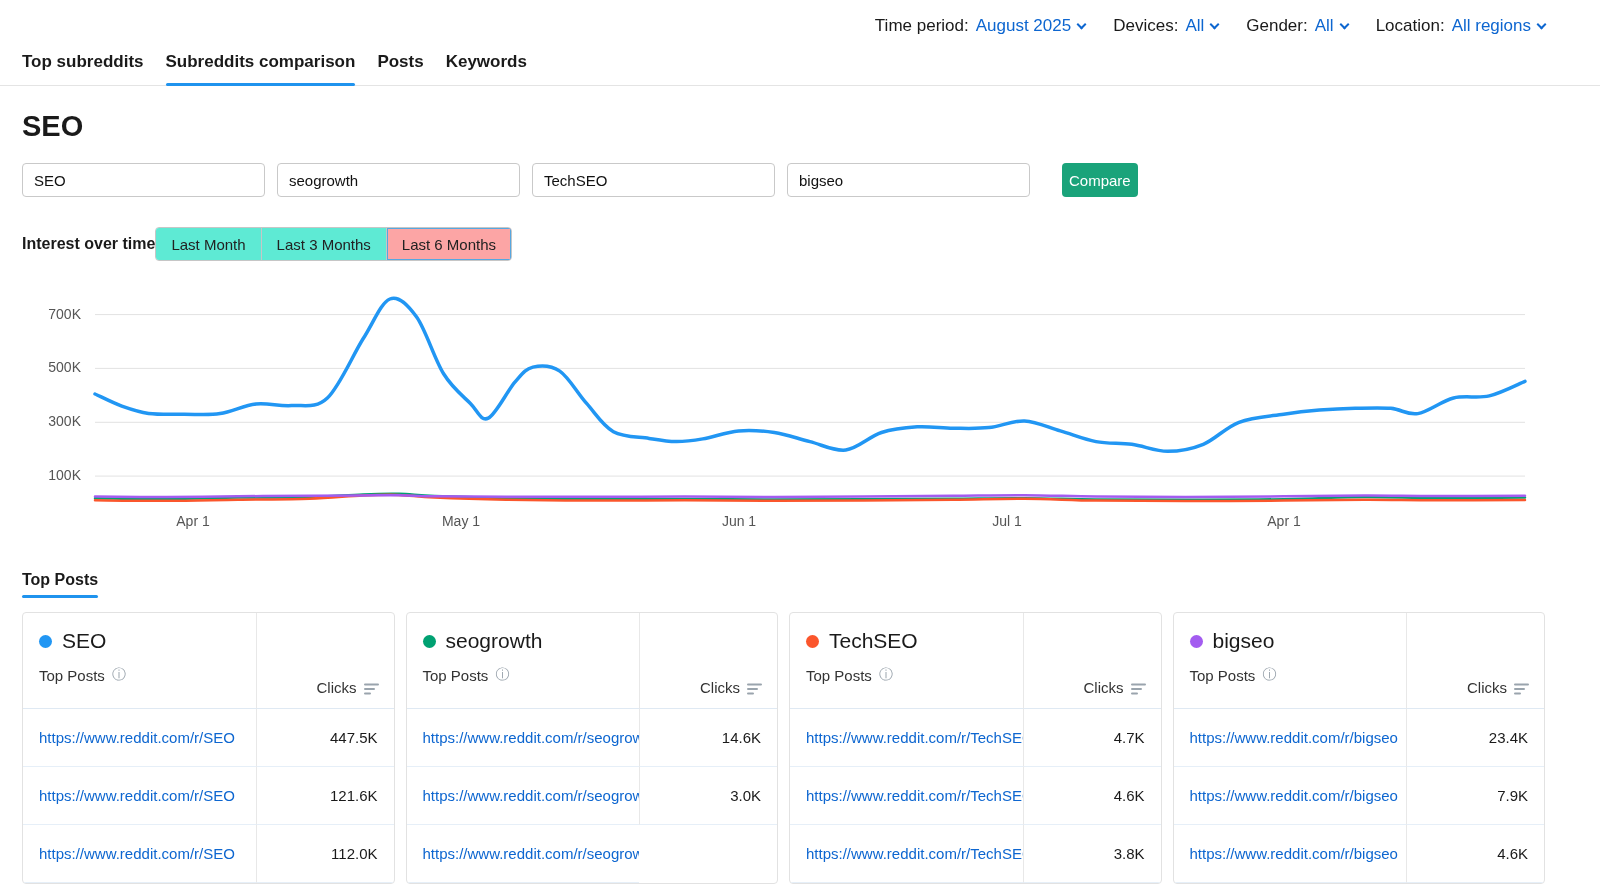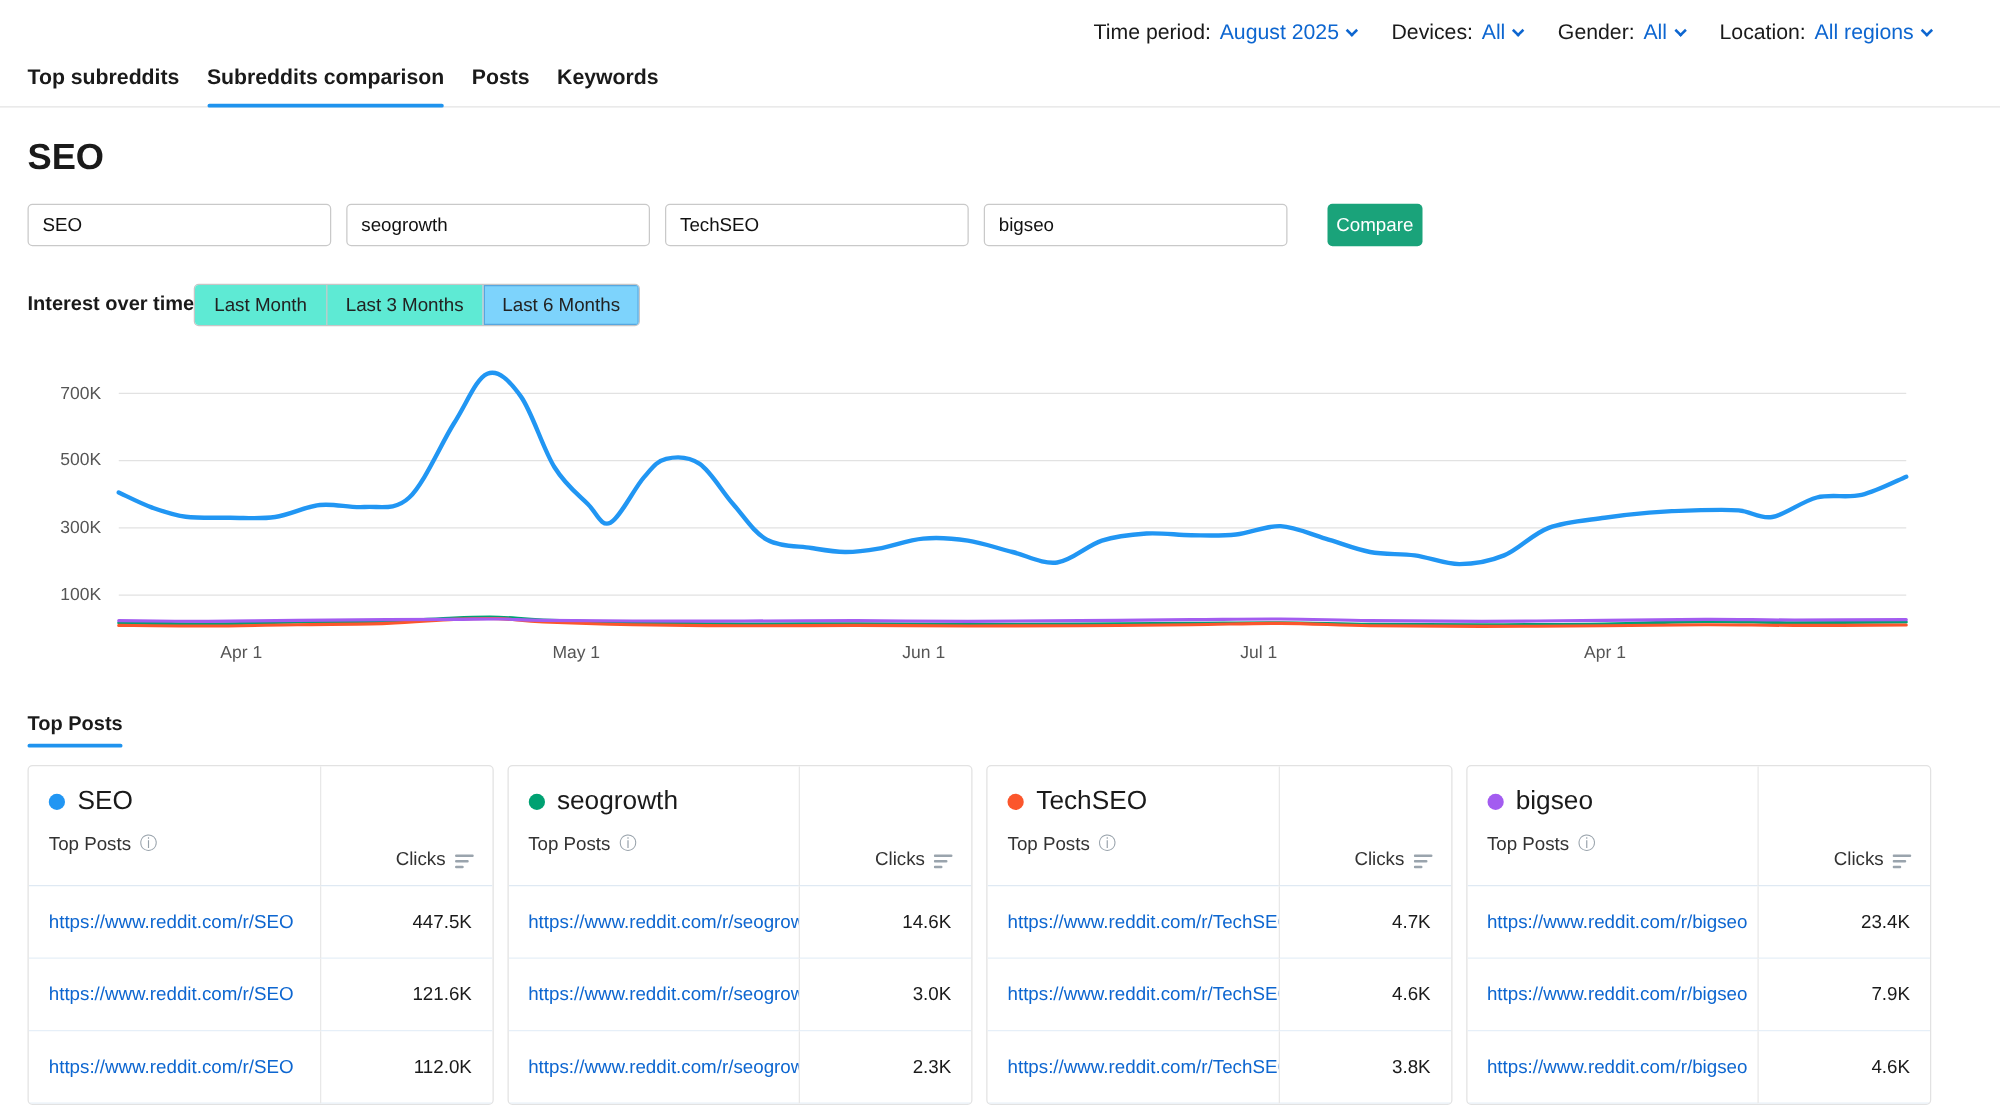--- a/index.html
+++ b/index.html
@@ -30,21 +30,21 @@
   .compare-btn { height: 34px; padding: 0 7px; color: #fff; border: none; border-radius: 4px;
     font-size: 15px; font-family: inherit; cursor: pointer; margin-left: 20px; }
 
   
   .section-head { display: flex; justify-content: flex-start; align-items: center; margin: 30px 55px 0 22px; }
   .sec-title { font-size: 16px; font-weight: 700; }
   .seg { display: flex; border: 1px solid #c6c6c6; border-radius: 4px; overflow: hidden; background: #fff; }
   .seg-btn { background: #5eead4; border: none; border-left: 1px solid #c6c6c6; padding: 0 15px; height: 32px;
     font-size: 15px; font-family: inherit; color: #222; cursor: pointer; }
   .seg-btn:first-child { border-left: none; }
-  .seg-btn.active { background: #7dd3fc; box-shadow: inset 0 0 0 1px #56a7e0; }
+  .seg-btn.active { background: #fca5a5; box-shadow: inset 0 0 0 1px #56a7e0; }
 
   
   .chart-wrap { position: relative; margin: 24px 75px 0 95px; height: 252px; }
   .plot { position: relative; width: 1430px; height: 218px; }
   #chart-svg { position: absolute; inset: 0; width: 1430px; height: 218px; overflow: visible; }
   .y-label { position: absolute; left: -72px; width: 58px; text-align: right; font-size: 14px; color: #555; }
   .x-label { position: absolute; top: 228px; transform: translateX(-50%); font-size: 14px; color: #555; white-space: nowrap; }
 
   
   .topposts-tab { display: inline-block; margin: 34px 0 0 22px; font-size: 16px; font-weight: 700;
@@ -216,21 +216,20 @@
         <a>https://www.reddit.com/r/seogrowth</a>
       </div>
     <div class="cell-clicks">14.6K</div>
     <div class="cell-url">
         <a>https://www.reddit.com/r/seogrowth</a>
       </div>
     <div class="cell-clicks">3.0K</div>
     <div class="cell-url">
         <a>https://www.reddit.com/r/seogrowth</a>
       </div>
-    <div class="cell-clicks">2.3K</div>
   </div>
 
   <div class="card">
     <div class="hdr-left">
       <div class="card-name">
         <span class="dot" style="background: rgb(251, 86, 44);"></span>
         <span>TechSEO</span>
       </div>
       <div class="posts-label">
         <span>Top Posts</span>

